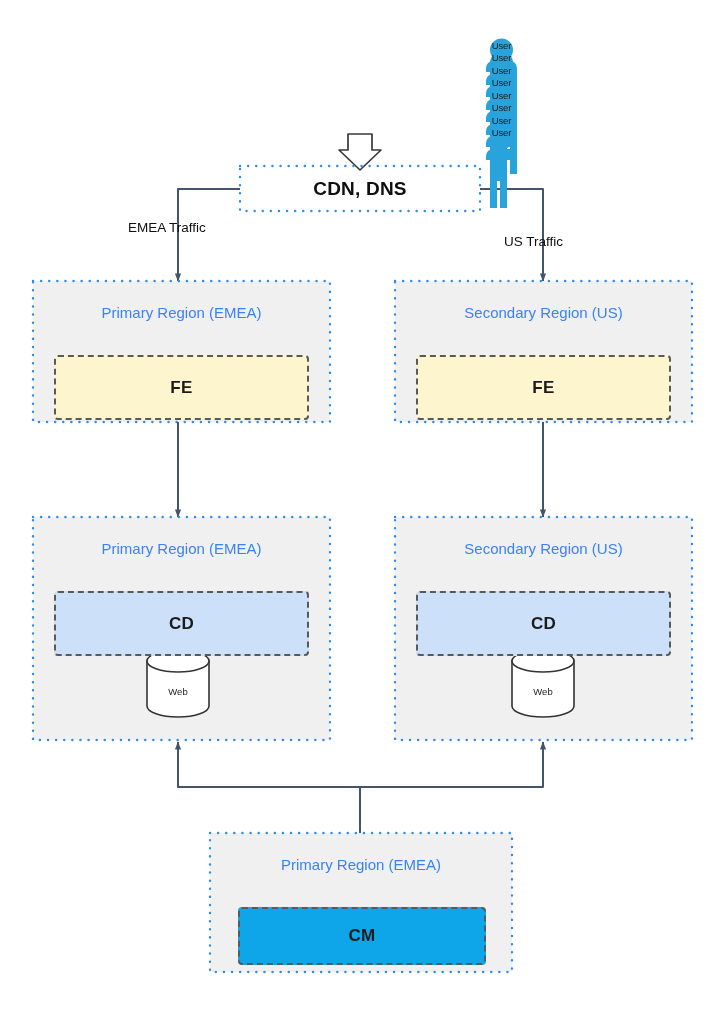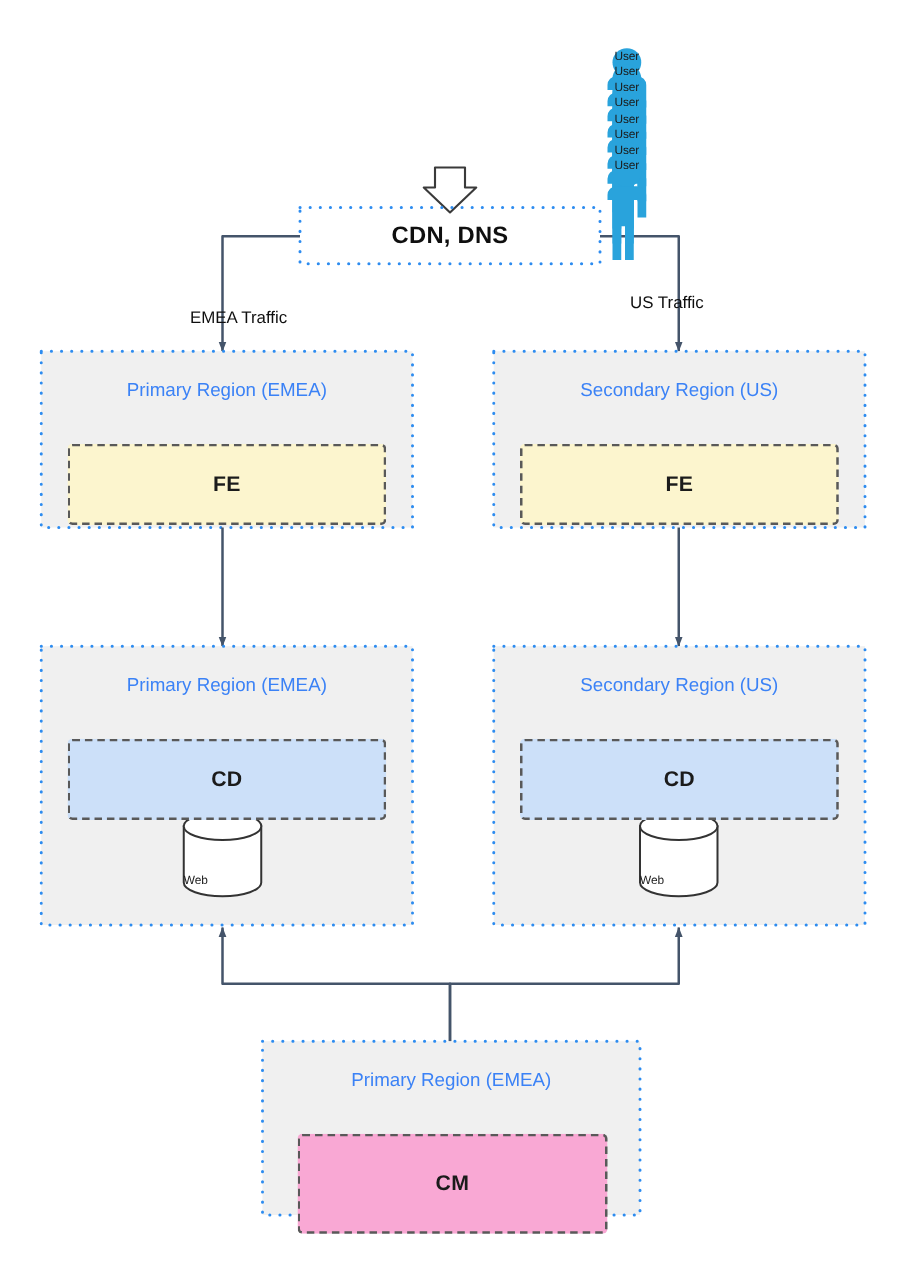--- a/index.html
+++ b/index.html
@@ -116,25 +116,24 @@
   
   .cylinder {
     position: absolute;
     width: 62px;
     height: 70px;
   }
   .cyl-label {
     position: absolute;
     left: 0; right: 0;
     top: 36px;
-    text-align: left;
+    text-align: center;
     font-size: 9.5px;
     color: #1b1b1b;
     font-family: "Liberation Sans", sans-serif;
-    margin-top: 13px;
   }
 
   
   .edge-label {
     position: absolute;
     font-size: 13.5px;
     color: #0f0f0f;
     white-space: nowrap;
     font-family: "Liberation Sans", sans-serif;
   }
@@ -243,21 +242,21 @@
         <path d="M3,30 a7,7 0 0 1 7,-7 h17 a7,7 0 0 1 7,7 v18 h-7 v-14 h-3 v48 h-7 v-27 h-3 v27 h-7 v-48 h-4 v14 h-0 z" fill="#29A3DC"></path>
       </svg>
       <div class="user-label">User</div>
     </div>
   </div>
 
   <div class="cdn-box" style="left:240px;top:166px;width:240px;height:45px;">
     <div class="cdn-label">CDN, DNS</div>
   </div>
 
-  <div class="edge-label" style="left:128px;top:246px;margin-left:24px;">EMEA Traffic</div>
+  <div class="edge-label" style="left:128px;top:220px;">EMEA Traffic</div>
   <div class="edge-label" style="left:504px;top:234px;">US Traffic</div>
 
   <div class="region" style="left:33px;top:281px;width:297px;height:141px;background:transparent;">
     <div class="region-title" style="top:23px;">Primary Region (EMEA)</div>
     <div class="svc" style="left:21px;top:50px;width:255px;height:65px;background:#FCF5CE;">
       <span class="svc-label">FE</span>
     </div>
   </div>
 
   <div class="region" style="left:395px;top:281px;width:297px;height:141px;background:transparent;">
@@ -282,18 +281,18 @@
     <div class="svc" style="left:21px;top:50px;width:255px;height:65px;background:#CCE0F9;">
       <span class="svc-label">CD</span>
     </div>
     <div class="cylinder" style="left:117px;top:133px;">
       <div class="cyl-label">Web</div>
     </div>
   </div>
 
   <div class="region" style="left:210px;top:833px;width:302px;height:139px;background:transparent;">
     <div class="region-title" style="top:23px;">Primary Region (EMEA)</div>
-    <div class="svc" style="left:28px;top:50px;width:248px;height:80px;background:#f9a8d4;">
+    <div class="svc" style="left:28px;top:50px;width:248px;height:58px;background:#0ea5e9;">
       <span class="svc-label">CM</span>
     </div>
   </div>
 
 </div>
 
 </body></html>

